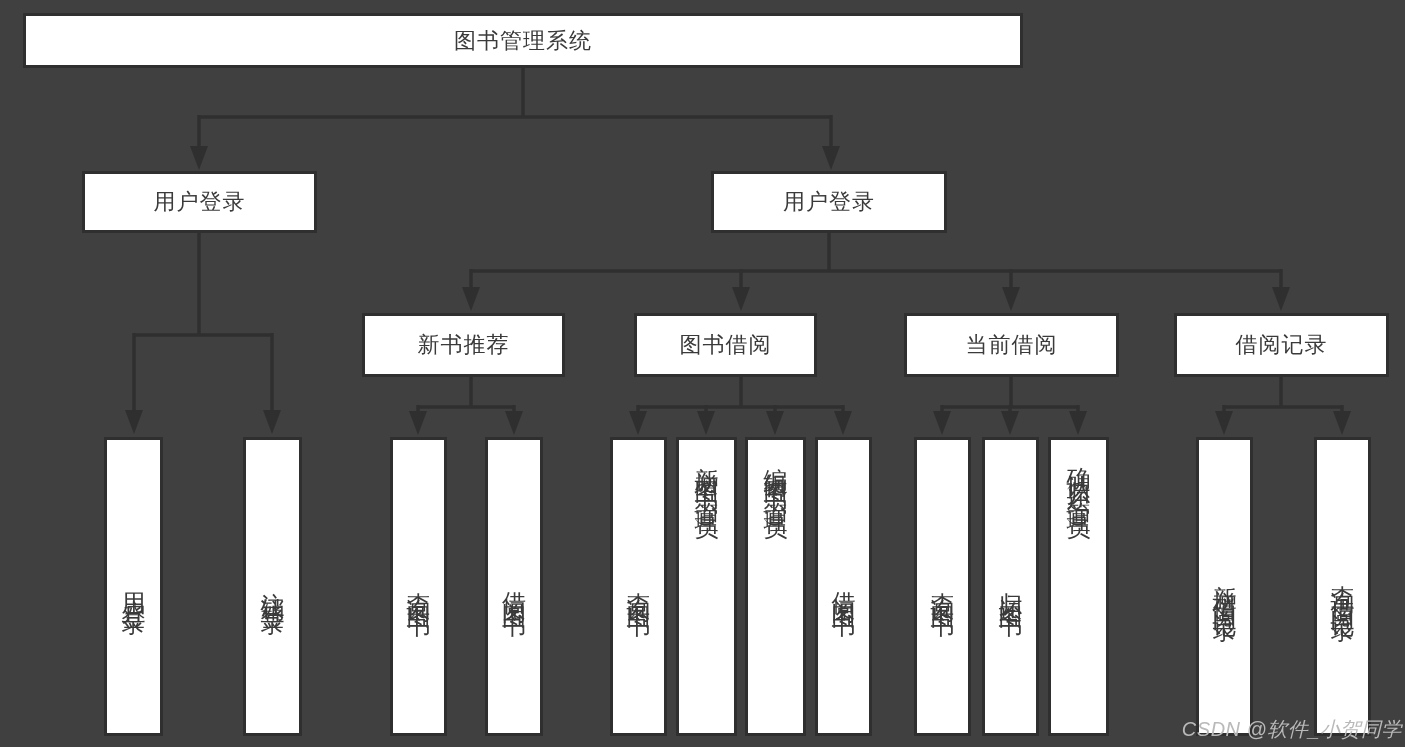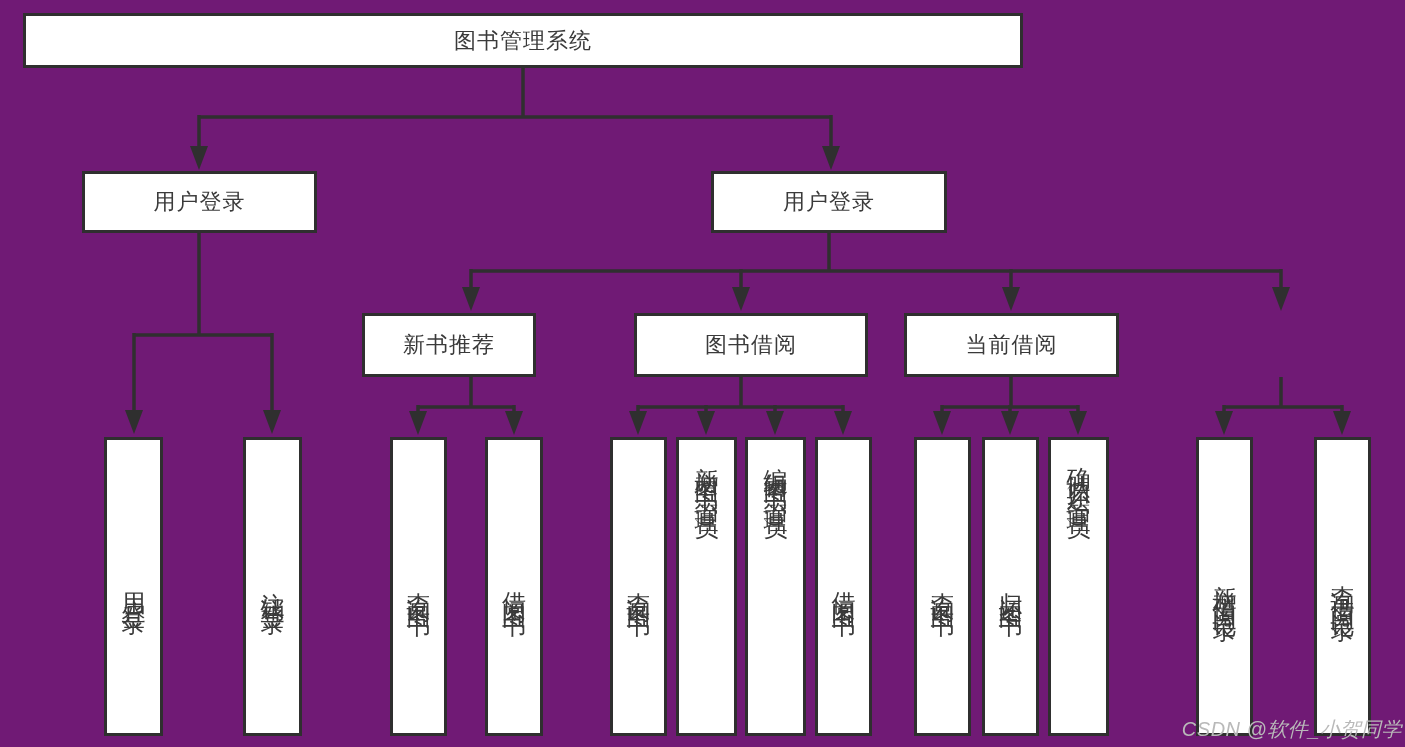--- a/index.html
+++ b/index.html
@@ -1,20 +1,20 @@
 <!DOCTYPE html>
 <html><head>
 <meta charset="utf-8">
 <style>
   html, body { margin: 0; padding: 0; background: #ffffff; }
   .stage {
     position: relative;
     width: 1405px;
     height: 747px;
-    background: #701a75;
+    background: #404040;
     font-family: "Liberation Sans", sans-serif;
     overflow: hidden;
   }
   .connectors {
     position: absolute;
     left: 0; top: 0;
     width: 1405px; height: 747px;
   }
   .node {
     position: absolute;
@@ -100,28 +100,31 @@
     <span class="hlabel">图书管理系统</span>
   </div>
 
   <div class="node" style="left:82px; top:171px; width:235px; height:62px;">
     <span class="hlabel">用户登录</span>
   </div>
   <div class="node" style="left:711px; top:171px; width:236px; height:62px;">
     <span class="hlabel">用户登录</span>
   </div>
 
-  <div class="node" style="left:362px; top:313px; width:174px; height:64px;">
+  <div class="node" style="left:362px; top:313px; width:203px; height:64px;">
     <span class="hlabel">新书推荐</span>
   </div>
-  <div class="node" style="left:634px; top:313px; width:234px; height:64px;">
+  <div class="node" style="left:634px; top:313px; width:183px; height:64px;">
     <span class="hlabel">图书借阅</span>
   </div>
   <div class="node" style="left:904px; top:313px; width:215px; height:64px;">
     <span class="hlabel">当前借阅</span>
+  </div>
+  <div class="node" style="left:1174px; top:313px; width:215px; height:64px;">
+    <span class="hlabel">借阅记录</span>
   </div>
 
   <div class="node leaf" style="left:104px; top:437px; width:59px; height:299px;">
     <span class="vlabel">用户登录</span>
   </div>
   <div class="node leaf" style="left:243px; top:437px; width:59px; height:299px;">
     <span class="vlabel">注销登录</span>
   </div>
 
   <div class="node leaf" style="left:390px; top:437px; width:57px; height:299px;">

